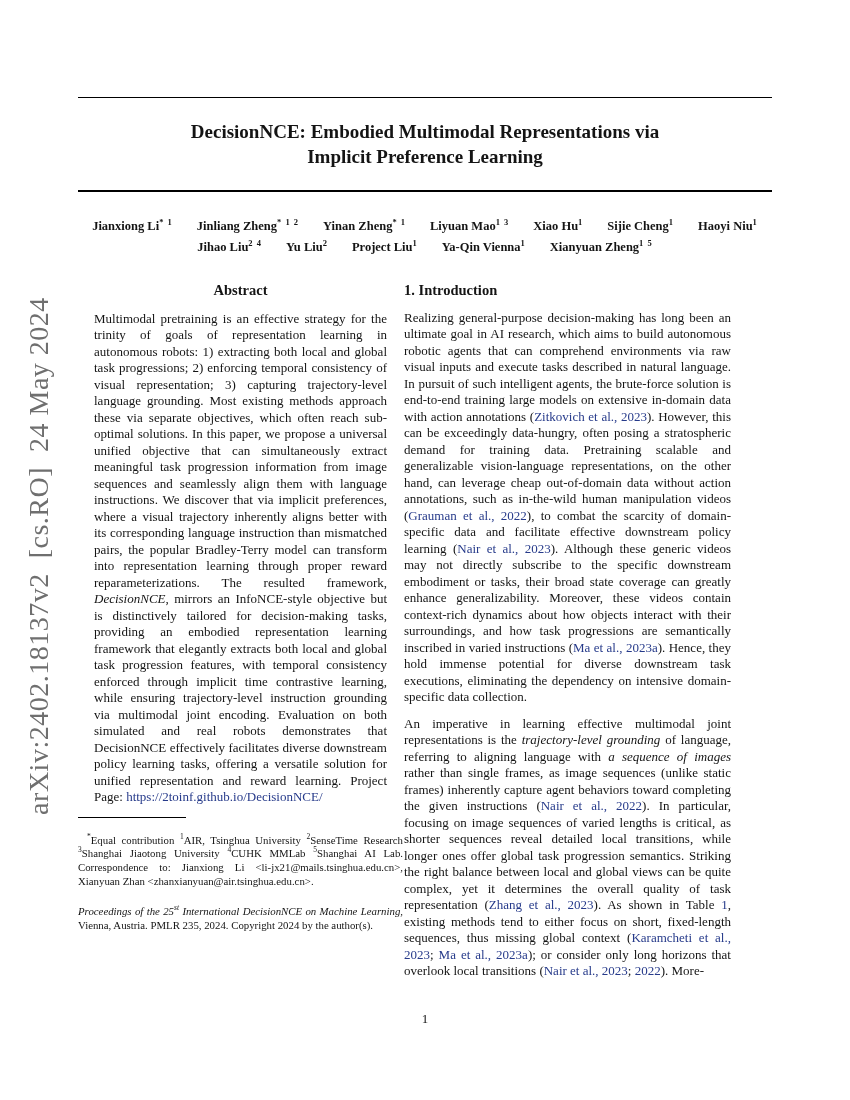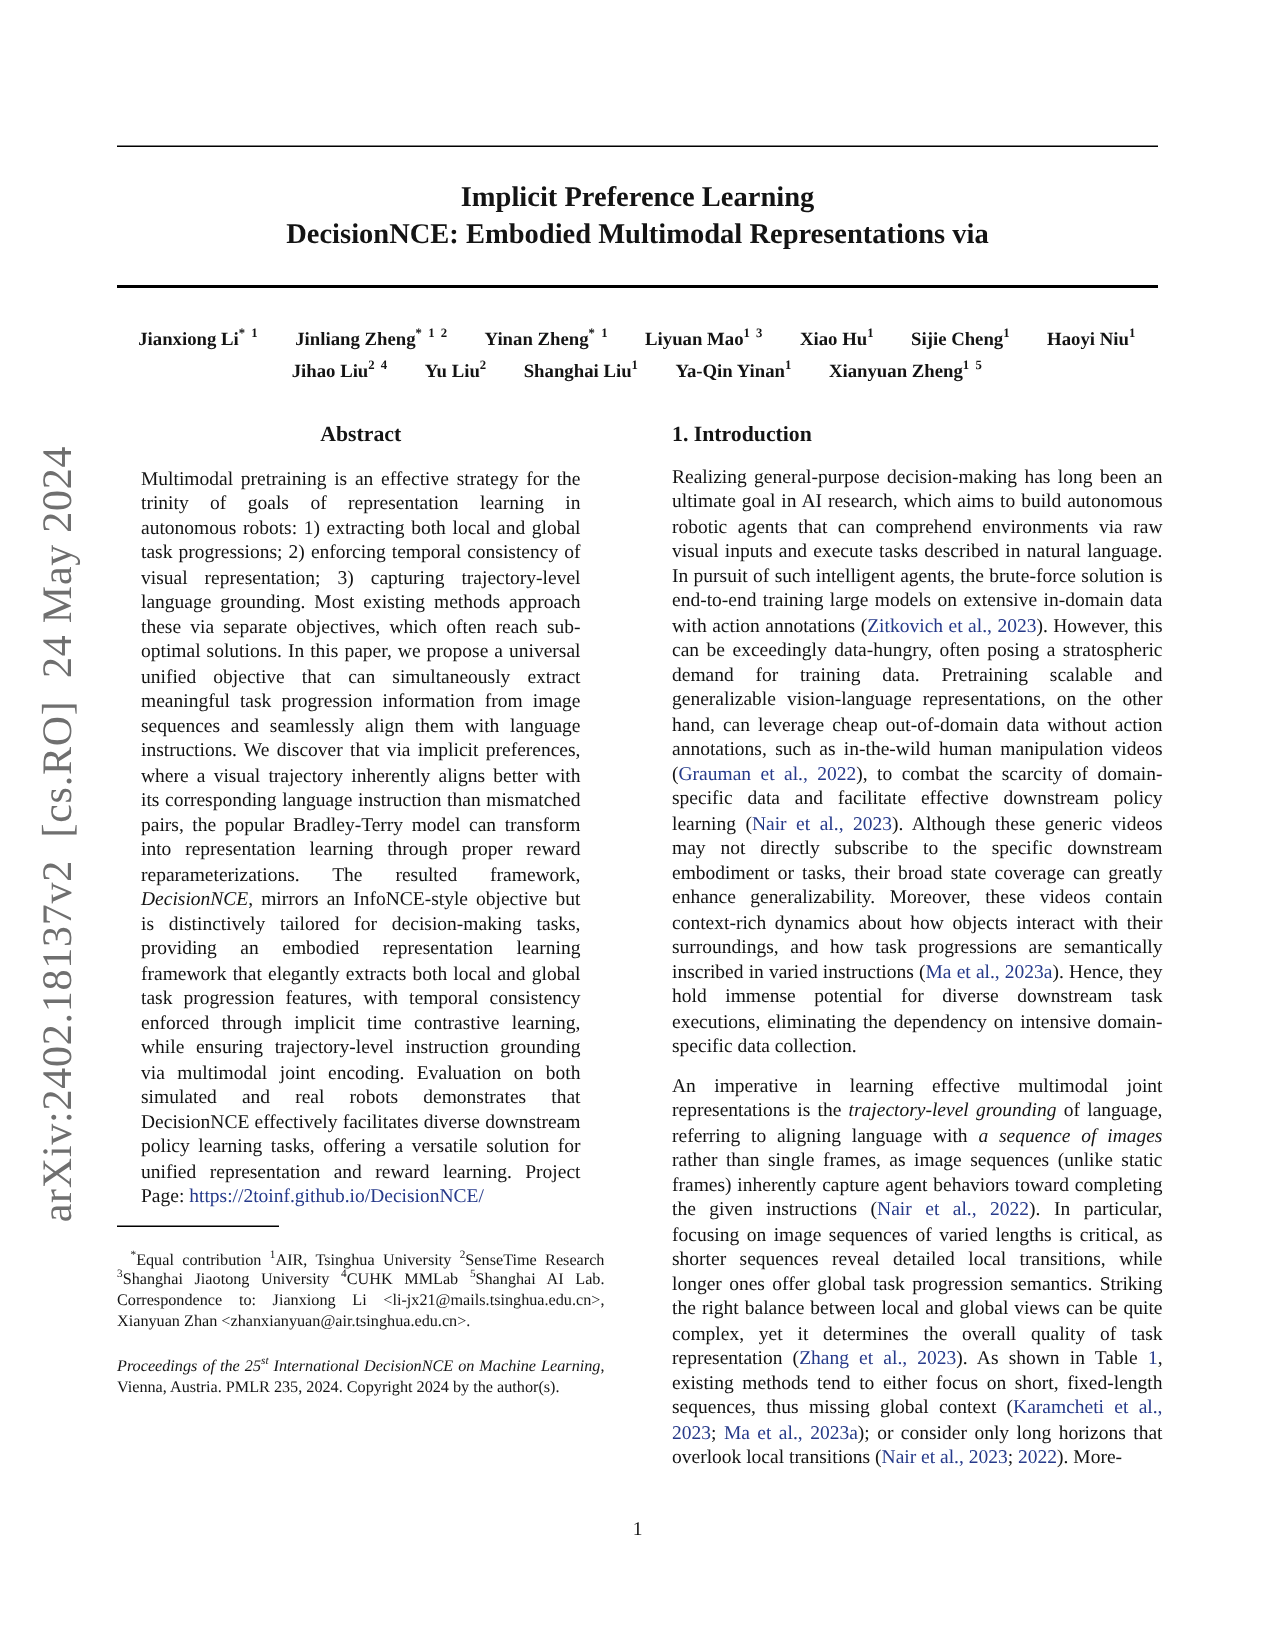--- a/index.html
+++ b/index.html
@@ -41,21 +41,21 @@
   .authors{
     position:absolute;left:58px;width:734px;top:216px;
     text-align:center;font-size:12.5px;line-height:21px;
   }
   .author{margin:0 12px;white-space:nowrap;font-weight:bold;}
   .author sup{font-size:8.5px;font-weight:bold;letter-spacing:1px;}
   sup{font-size:65%;line-height:0;vertical-align:super;}
   
   .col{position:absolute;top:282px;font-size:13px;line-height:16.5px;text-align:justify;}
   .col-left{left:78px;width:325px;}
-  .col-right{left:448px;width:327px;}
+  .col-right{left:404px;width:327px;}
   .abstract-heading{
     text-align:center;font-weight:bold;font-size:14.5px;margin:0 0 12px 0;
   }
   .abstract-body{margin:0 16px;overflow-wrap:break-word;}
   .section-heading{
     font-weight:bold;font-size:14.5px;margin:0 0 11px 0;text-align:left;
   }
   .para{margin:0 0 10px 0;overflow-wrap:break-word;}
   .lnk{color:var(--link);}
   
@@ -73,29 +73,29 @@
 </head>
 <body>
 
 <div class="page">
 
   <div class="watermark">arXiv:2402.18137v2  [cs.RO]  24 May 2024</div>
 
   <div class="rule-thin"></div>
 
   <div class="title">
+    <div>DecisionNCE: Embodied Multimodal Representations via</div>
     <div>Implicit Preference Learning</div>
-    <div>DecisionNCE: Embodied Multimodal Representations via</div>
   </div>
 
   <div class="rule-thick"></div>
 
   <div class="authors">
     <div><span class="author"><b>Jianxiong Li</b><sup>* 1</sup></span><span class="author"><b>Jinliang Zheng</b><sup>* 1 2</sup></span><span class="author"><b>Yinan Zheng</b><sup>* 1</sup></span><span class="author"><b>Liyuan Mao</b><sup>1 3</sup></span><span class="author"><b>Xiao Hu</b><sup>1</sup></span><span class="author"><b>Sijie Cheng</b><sup>1</sup></span><span class="author"><b>Haoyi Niu</b><sup>1</sup></span></div>
-    <div><span class="author"><b>Jihao Liu</b><sup>2 4</sup></span><span class="author"><b>Yu Liu</b><sup>2</sup></span><span class="author"><b>Shanghai Liu</b><sup>1</sup></span><span class="author"><b>Ya-Qin Yinan</b><sup>1</sup></span><span class="author"><b>Xianyuan Zheng</b><sup>1 5</sup></span></div>
+    <div><span class="author"><b>Jihao Liu</b><sup>2 4</sup></span><span class="author"><b>Yu Liu</b><sup>2</sup></span><span class="author"><b>Project Liu</b><sup>1</sup></span><span class="author"><b>Ya-Qin Vienna</b><sup>1</sup></span><span class="author"><b>Xianyuan Zheng</b><sup>1 5</sup></span></div>
   </div>
 
   <div class="col col-left">
     <div class="abstract-heading">Abstract</div>
     <div class="abstract-body">Multimodal pretraining is an effective strategy for the trinity of goals of representation learning in autonomous robots: 1) extracting both local and global task progressions; 2) enforcing temporal consistency of visual representation; 3) capturing trajectory-level language grounding. Most existing methods approach these via separate objectives, which often reach sub-optimal solutions. In this paper, we propose a universal unified objective that can simultaneously extract meaningful task progression information from image sequences and seamlessly align them with language instructions. We discover that via implicit preferences, where a visual trajectory inherently aligns better with its corresponding language instruction than mismatched pairs, the popular Bradley-Terry model can transform into representation learning through proper reward reparameterizations. The resulted framework, <i>DecisionNCE</i>, mirrors an InfoNCE-style objective but is distinctively tailored for decision-making tasks, providing an embodied representation learning framework that elegantly extracts both local and global task progression features, with temporal consistency enforced through implicit time contrastive learning, while ensuring trajectory-level instruction grounding via multimodal joint encoding. Evaluation on both simulated and real robots demonstrates that DecisionNCE effectively facilitates diverse downstream policy learning tasks, offering a versatile solution for unified representation and reward learning. Project Page: <span class="lnk">https://2toinf.github.io/DecisionNCE/</span></div>
     <div class="fn-rule"></div>
     <div class="footnote first"><sup>*</sup>Equal contribution  <sup>1</sup>AIR, Tsinghua University <sup>2</sup>SenseTime Research <sup>3</sup>Shanghai Jiaotong University <sup>4</sup>CUHK MMLab <sup>5</sup>Shanghai AI Lab.  Correspondence to:  Jianxiong Li &lt;li-jx21@mails.tsinghua.edu.cn&gt;, Xianyuan Zhan &lt;zhanxianyuan@air.tsinghua.edu.cn&gt;.</div>
     <div class="footnote"><i>Proceedings of the 25</i><sup><i>st</i></sup><i> International DecisionNCE on Machine Learning</i>, Vienna, Austria. PMLR 235, 2024. Copyright 2024 by the author(s).</div>
   </div>
 

